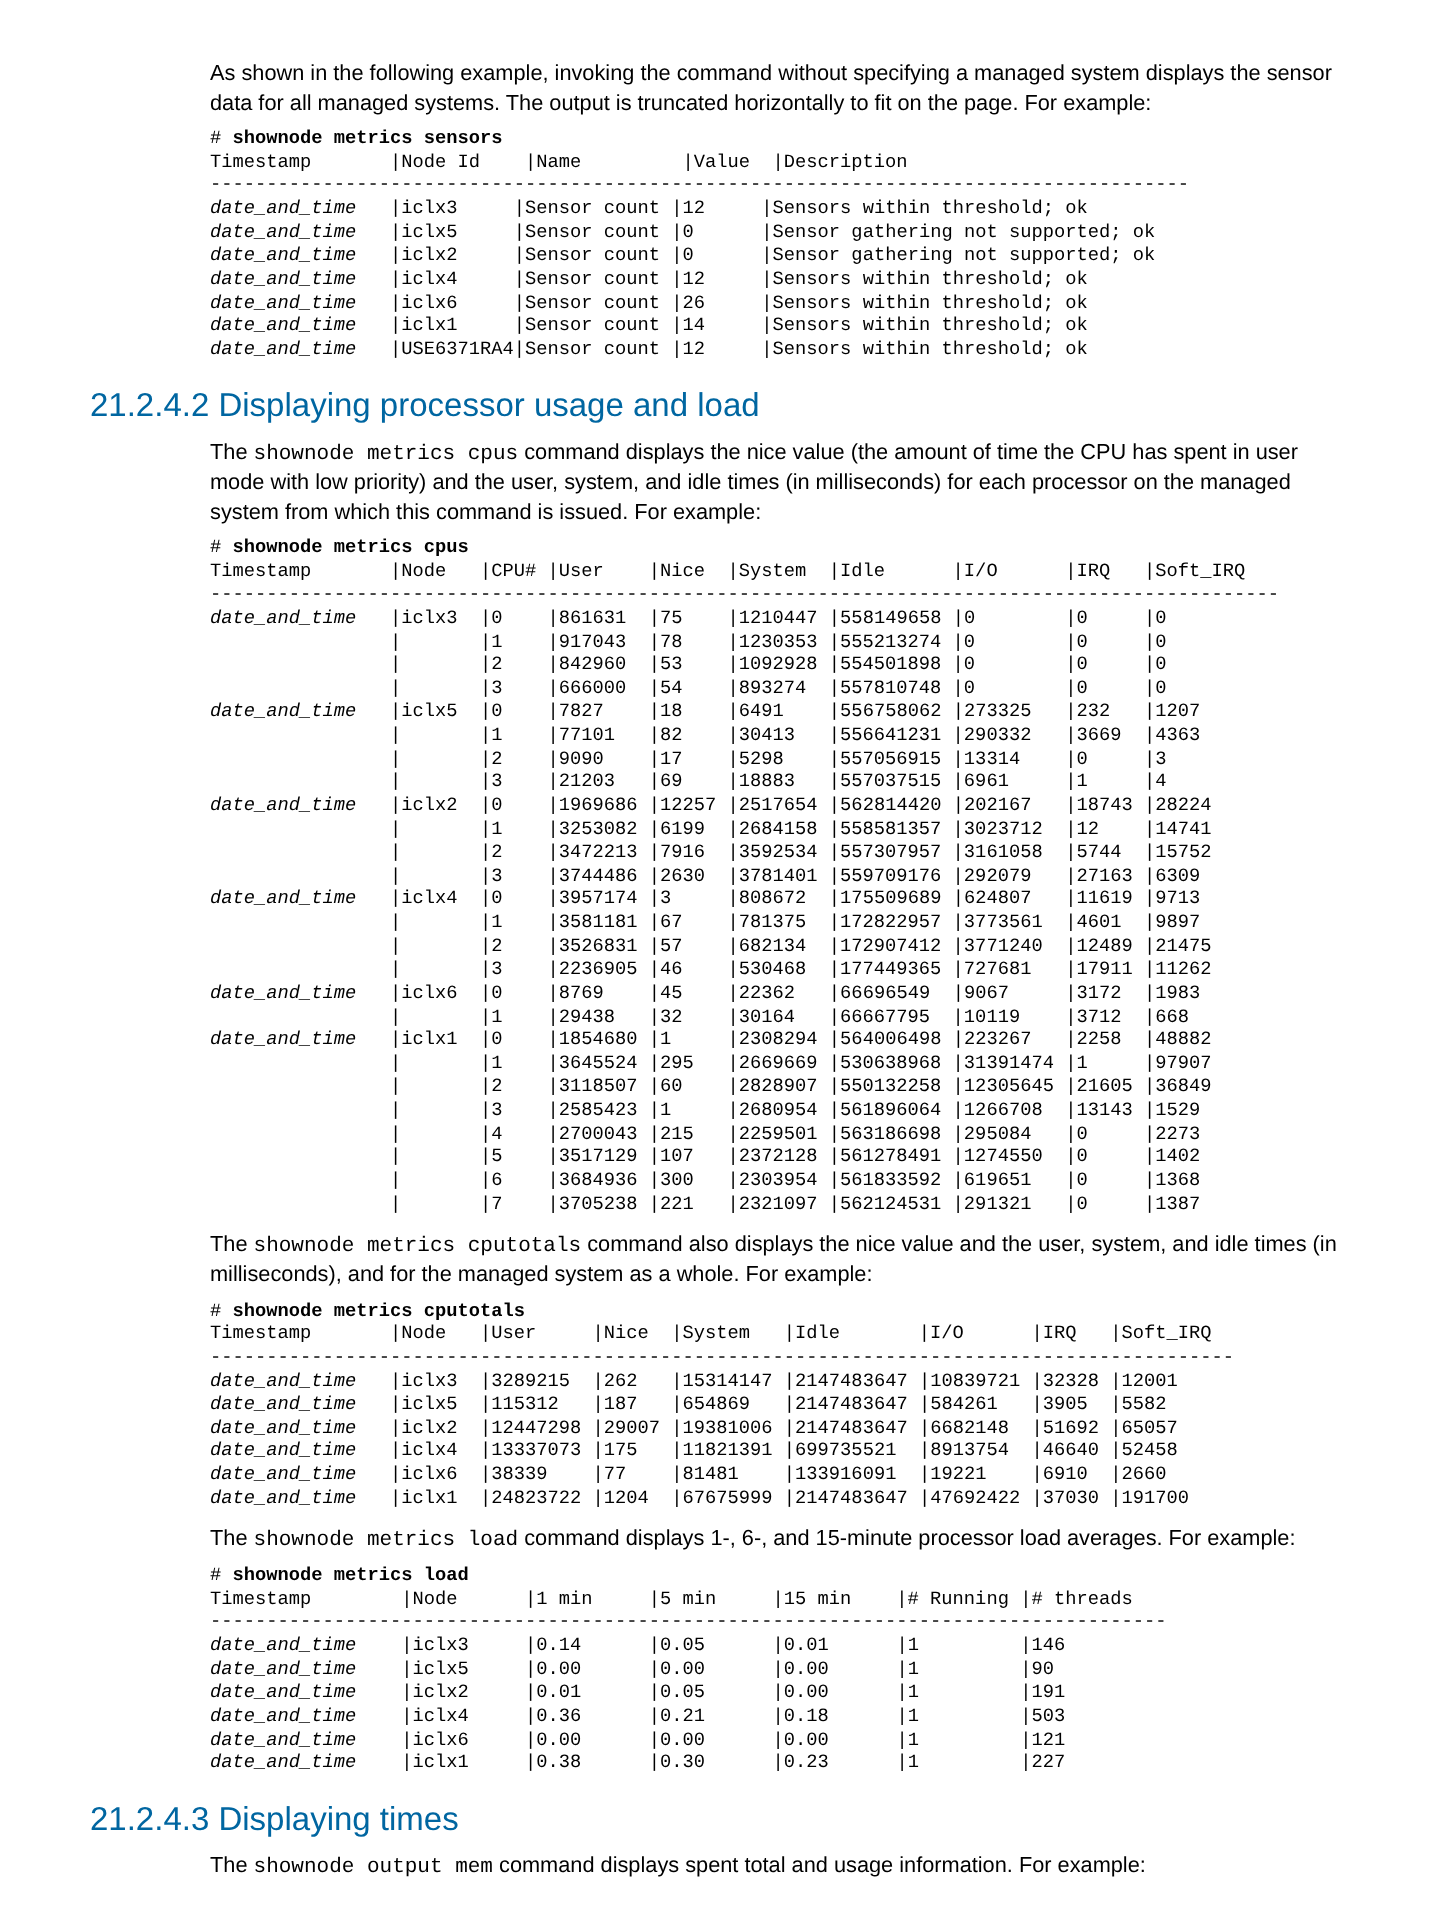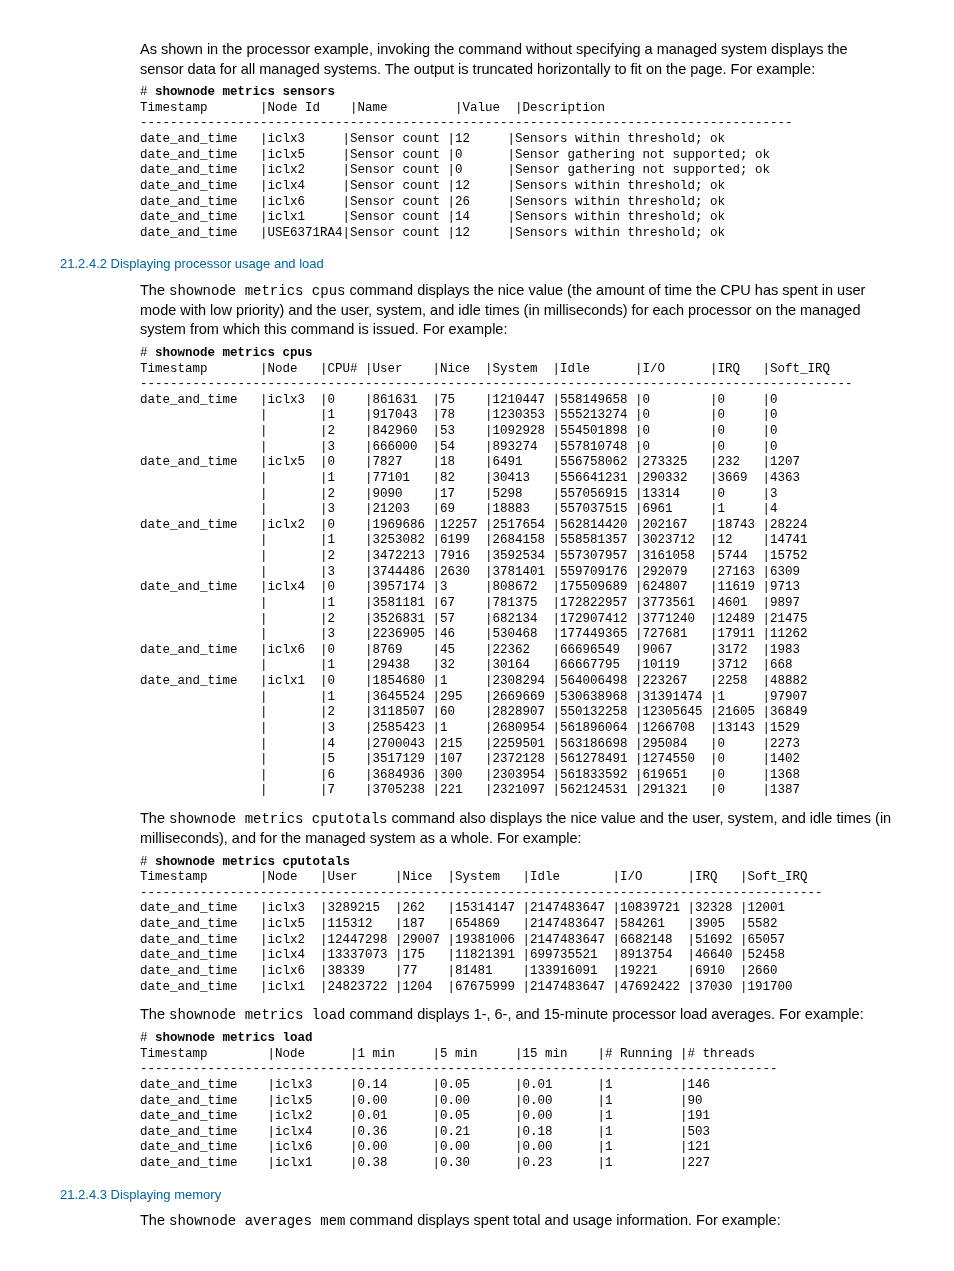--- a/index.html
+++ b/index.html
@@ -17,36 +17,36 @@
     font-size: 14.5px;
   }
   pre {
     font-family: "Courier New", monospace;
     font-size: 12.5px;
     line-height: 1.25;
     margin: 4px 0 10px 80px;
     white-space: pre;
   }
   pre .bold { font-weight: bold; }
-  pre .ital { }
+  pre .ital { font-style: italic; }
   .monotext {
     font-family: "Courier New", monospace;
     font-size: 14px;
   }
   h3 {
     color: #0066a1;
     font-weight: normal;
-    font-size: 13px;
+    font-size: 22px;
     margin: 14px 0 8px 0;
   }
 </style>
 </head>
 <body>
 
-<p class="para">As shown in the processor example, invoking the command without specifying a managed system displays the sensor data for all managed systems. The output is truncated horizontally to fit on the page. For example:</p>
+<p class="para">As shown in the following example, invoking the command without specifying a managed system displays the sensor data for all managed systems. The output is truncated horizontally to fit on the page. For example:</p>
 
 <pre id="pre-sensors"># <span class="bold">shownode metrics sensors</span>
 Timestamp       |Node Id    |Name         |Value  |Description
 ---------------------------------------------------------------------------------------
 <span class="ital">date_and_time  </span> |iclx3     |Sensor count |12     |Sensors within threshold; ok
 <span class="ital">date_and_time  </span> |iclx5     |Sensor count |0      |Sensor gathering not supported; ok
 <span class="ital">date_and_time  </span> |iclx2     |Sensor count |0      |Sensor gathering not supported; ok
 <span class="ital">date_and_time  </span> |iclx4     |Sensor count |12     |Sensors within threshold; ok
 <span class="ital">date_and_time  </span> |iclx6     |Sensor count |26     |Sensors within threshold; ok
 <span class="ital">date_and_time  </span> |iclx1     |Sensor count |14     |Sensors within threshold; ok
@@ -113,17 +113,17 @@
 Timestamp        |Node      |1 min     |5 min     |15 min    |# Running |# threads
 -------------------------------------------------------------------------------------
 <span class="ital">date_and_time   </span> |iclx3     |0.14      |0.05      |0.01      |1         |146
 <span class="ital">date_and_time   </span> |iclx5     |0.00      |0.00      |0.00      |1         |90
 <span class="ital">date_and_time   </span> |iclx2     |0.01      |0.05      |0.00      |1         |191
 <span class="ital">date_and_time   </span> |iclx4     |0.36      |0.21      |0.18      |1         |503
 <span class="ital">date_and_time   </span> |iclx6     |0.00      |0.00      |0.00      |1         |121
 <span class="ital">date_and_time   </span> |iclx1     |0.38      |0.30      |0.23      |1         |227
 </pre>
 
-<h3>21.2.4.3 Displaying memory</h3>
+<h3>21.2.4.3 Displaying times</h3>
 
 <p class="para">
-  <span>The </span><span class="monotext">shownode averages mem</span><span> command displays spent total and usage information. For example:</span>
+  <span>The </span><span class="monotext">shownode output mem</span><span> command displays spent total and usage information. For example:</span>
 </p>
 
 </body></html>

